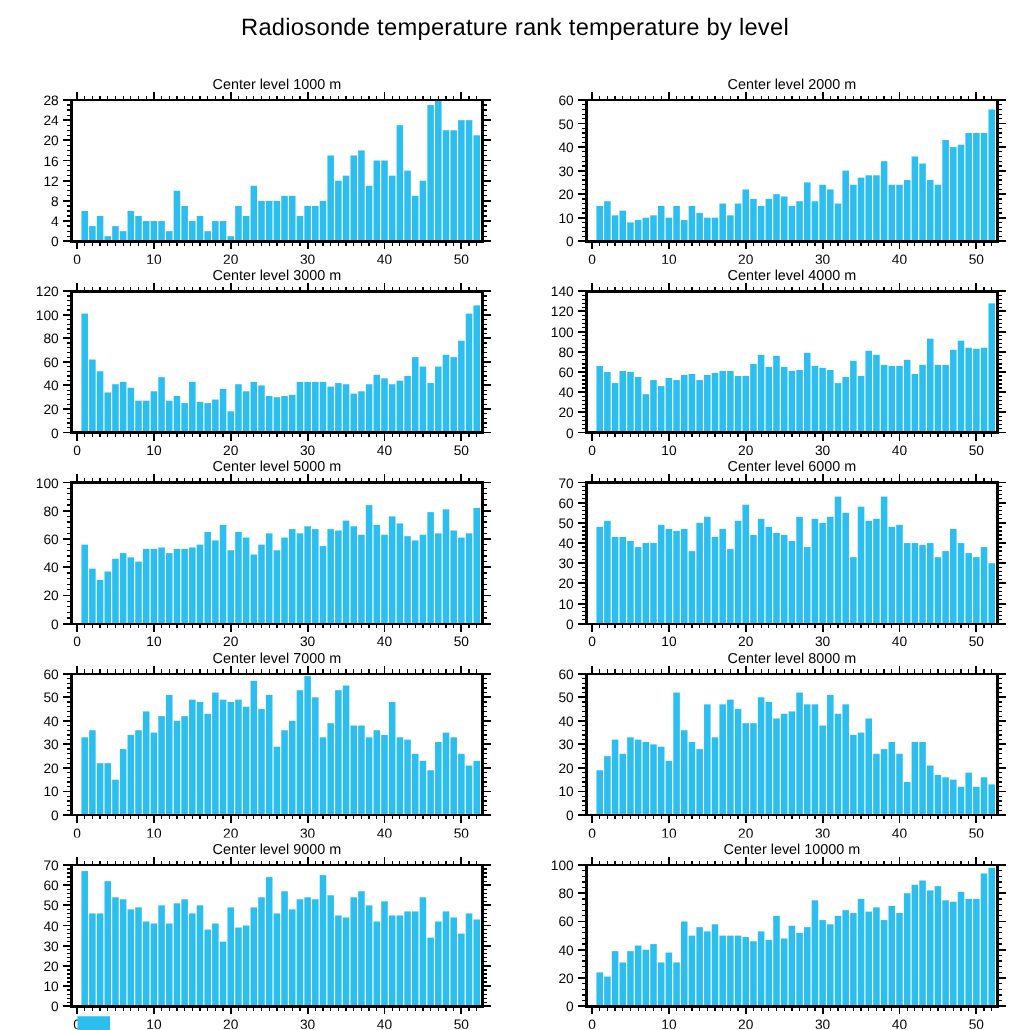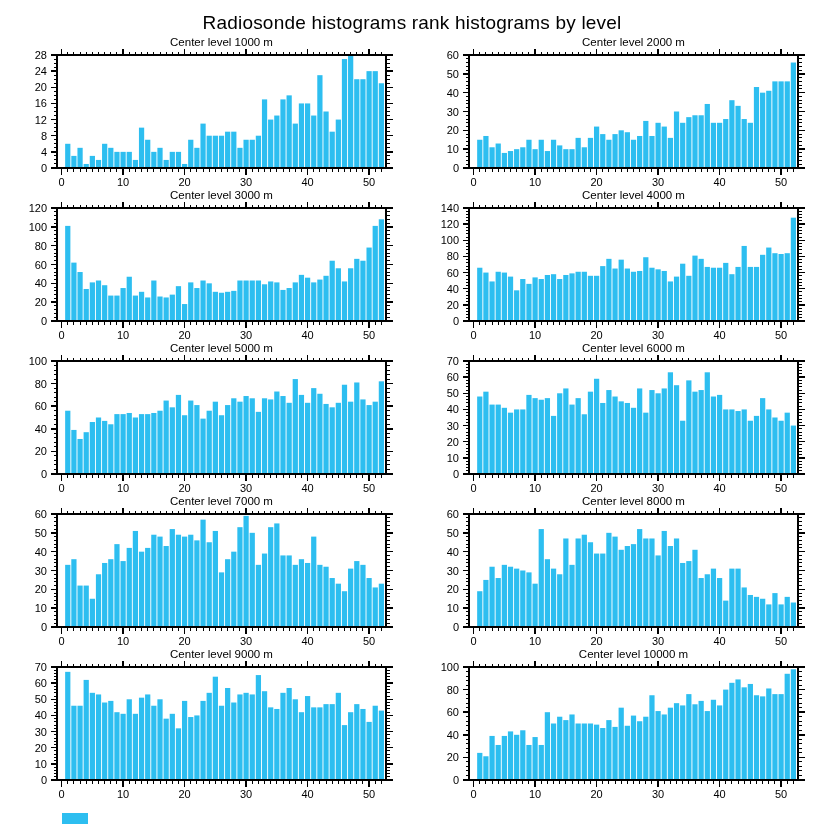--- a/index.html
+++ b/index.html
@@ -1,30 +1,30 @@
 <!DOCTYPE html>
 <html><head>
 <meta charset="utf-8">
 <style>
   html,body{margin:0;padding:0;background:#ffffff;width:824px;height:824px;overflow:hidden;}
   body{font-family:"Liberation Sans", sans-serif;color:#000;}
   .fig-title{
     width:824px;text-align:center;font-size:19px;font-weight:400;
     padding-top:12px;height:34px;letter-spacing:0.2px;
   }
-  #grid{position:absolute;left:0;top:33px;width:824px;height:765px;
+  #grid{position:absolute;left:0;top:58px;width:824px;height:765px;
     display:grid;grid-template-columns:412px 412px;grid-template-rows:repeat(5,153px);}
   .cell{width:412px;height:153px;position:relative;}
   svg{display:block;}
   .corner-marker{position:absolute;left:62px;top:813px;width:26px;height:11px;}
 </style>
 </head>
 <body>
 
-<div class="fig-title">Radiosonde histograms rank histograms by level</div>
+<div class="fig-title">Radiosonde temperature rank temperature by level</div>
 
 <div id="grid">
     <div class="cell">
       <svg width="412" height="153" viewBox="0 0 412 153">
         <text x="221.5" y="13" text-anchor="middle" font-size="11.5" fill="#000000">Center level 1000 m</text>
         <g fill="#2DBEF0">
           <rect x="65.15" y="110.79" width="5.23" height="24.21"></rect>
           <rect x="71.30" y="122.89" width="5.23" height="12.11"></rect>
           <rect x="77.45" y="114.82" width="5.23" height="20.18"></rect>
           <rect x="83.60" y="130.96" width="5.23" height="4.04"></rect>

